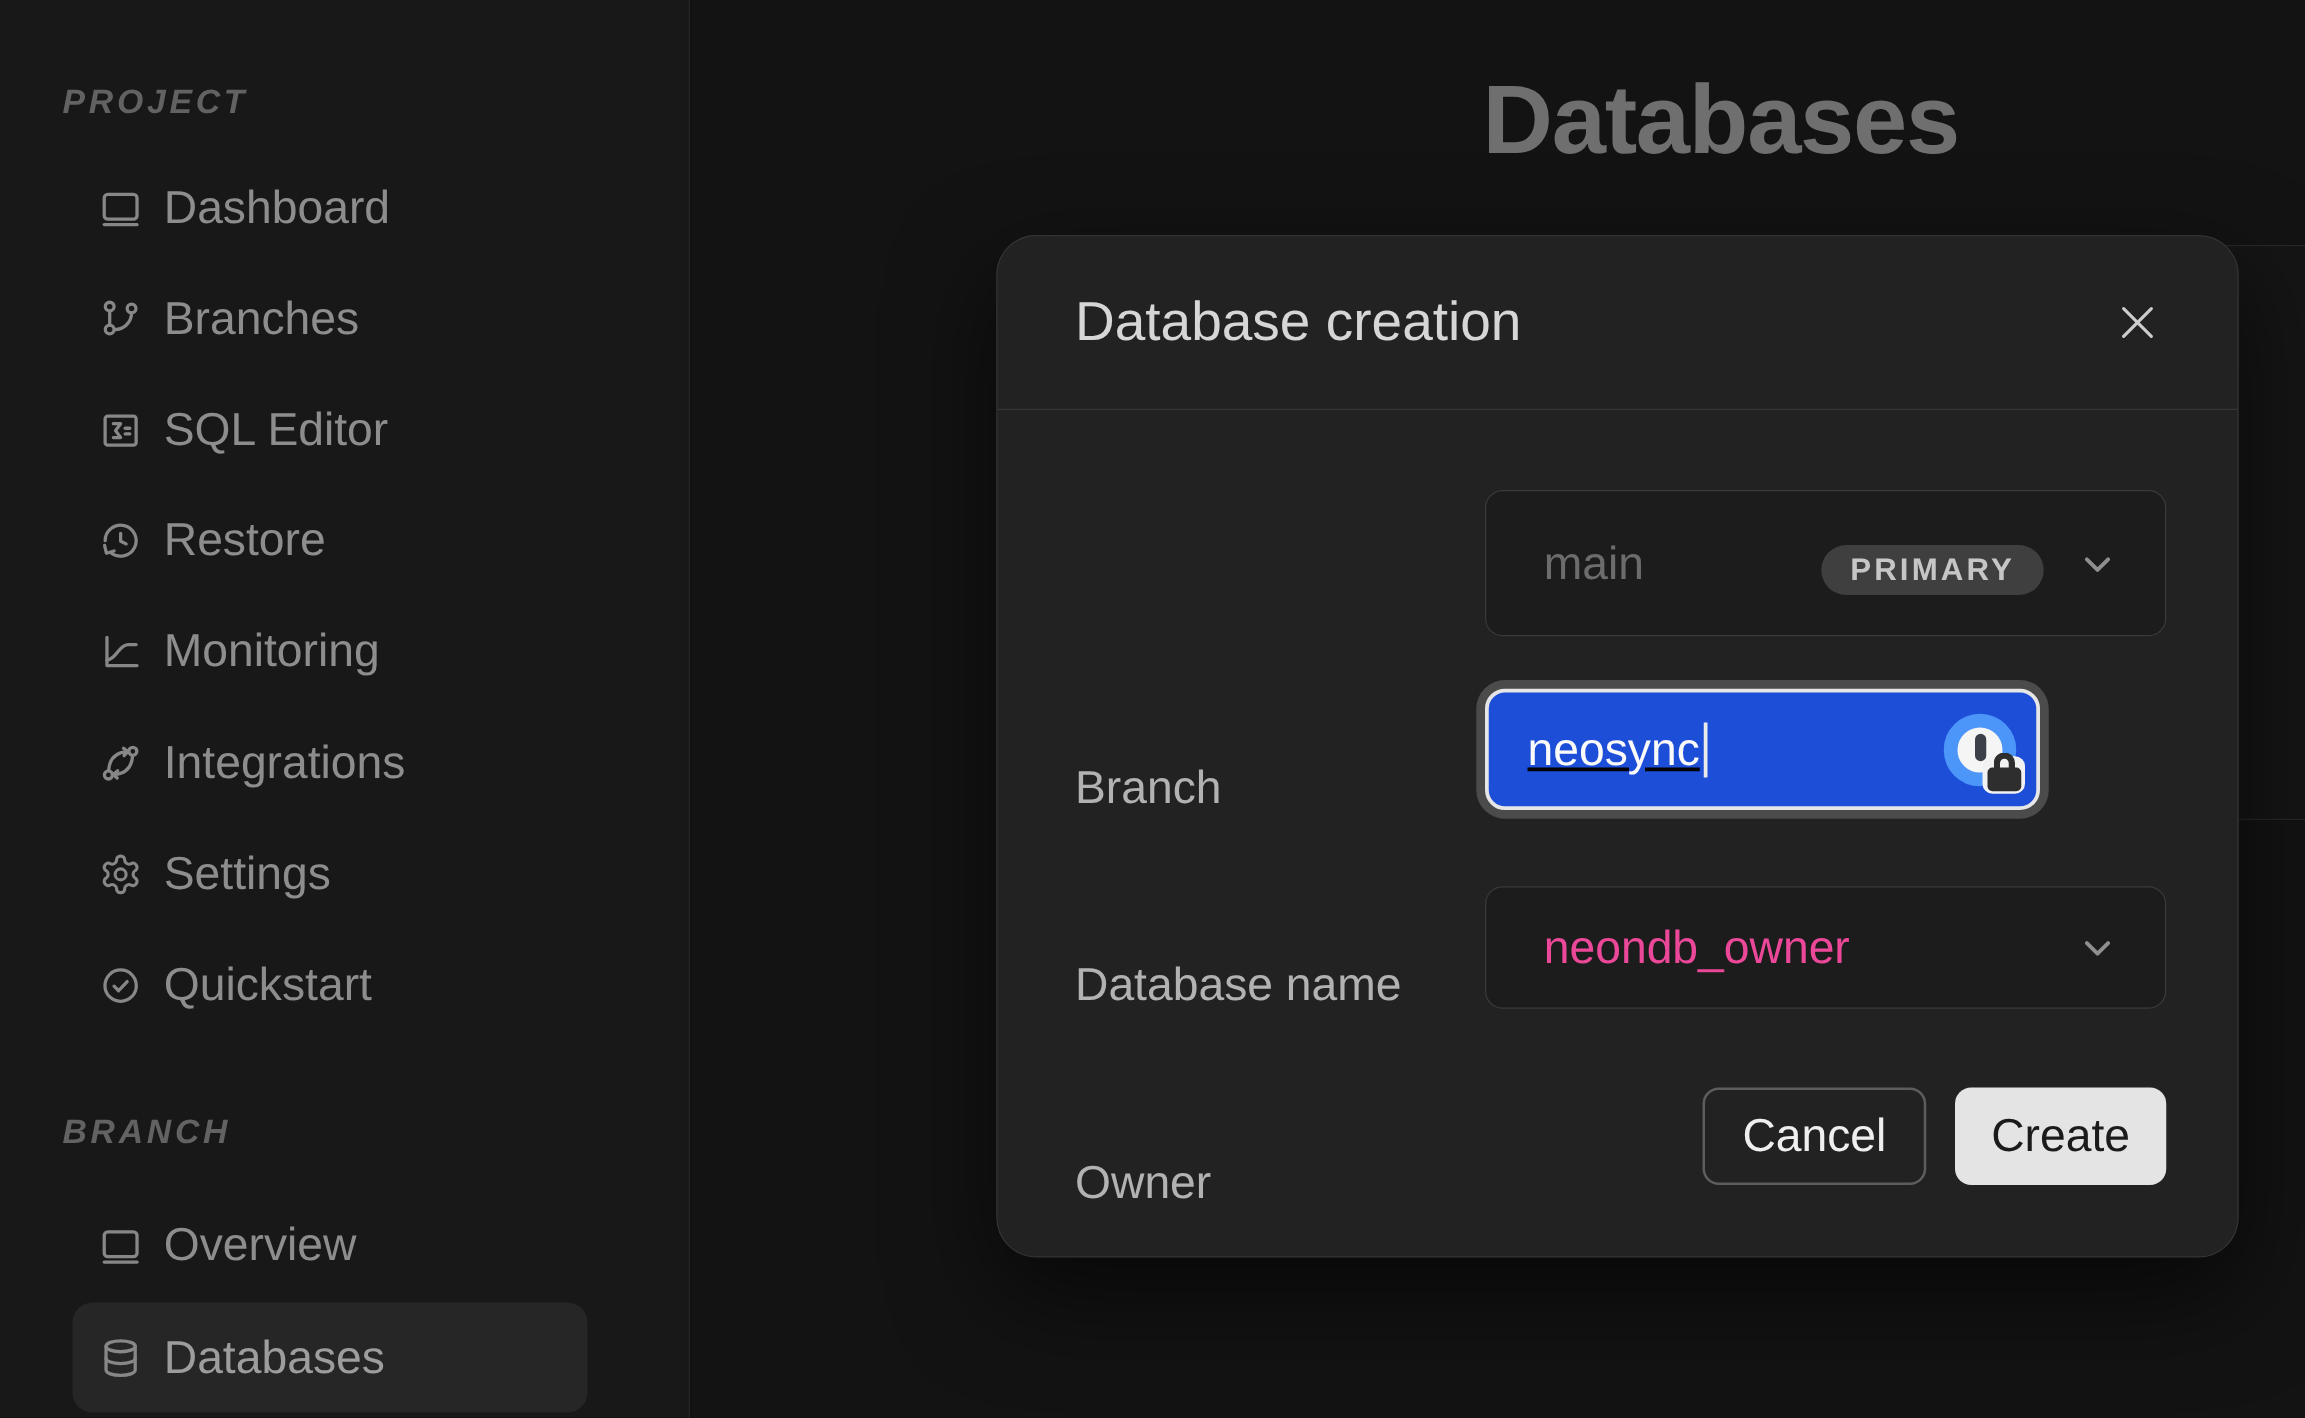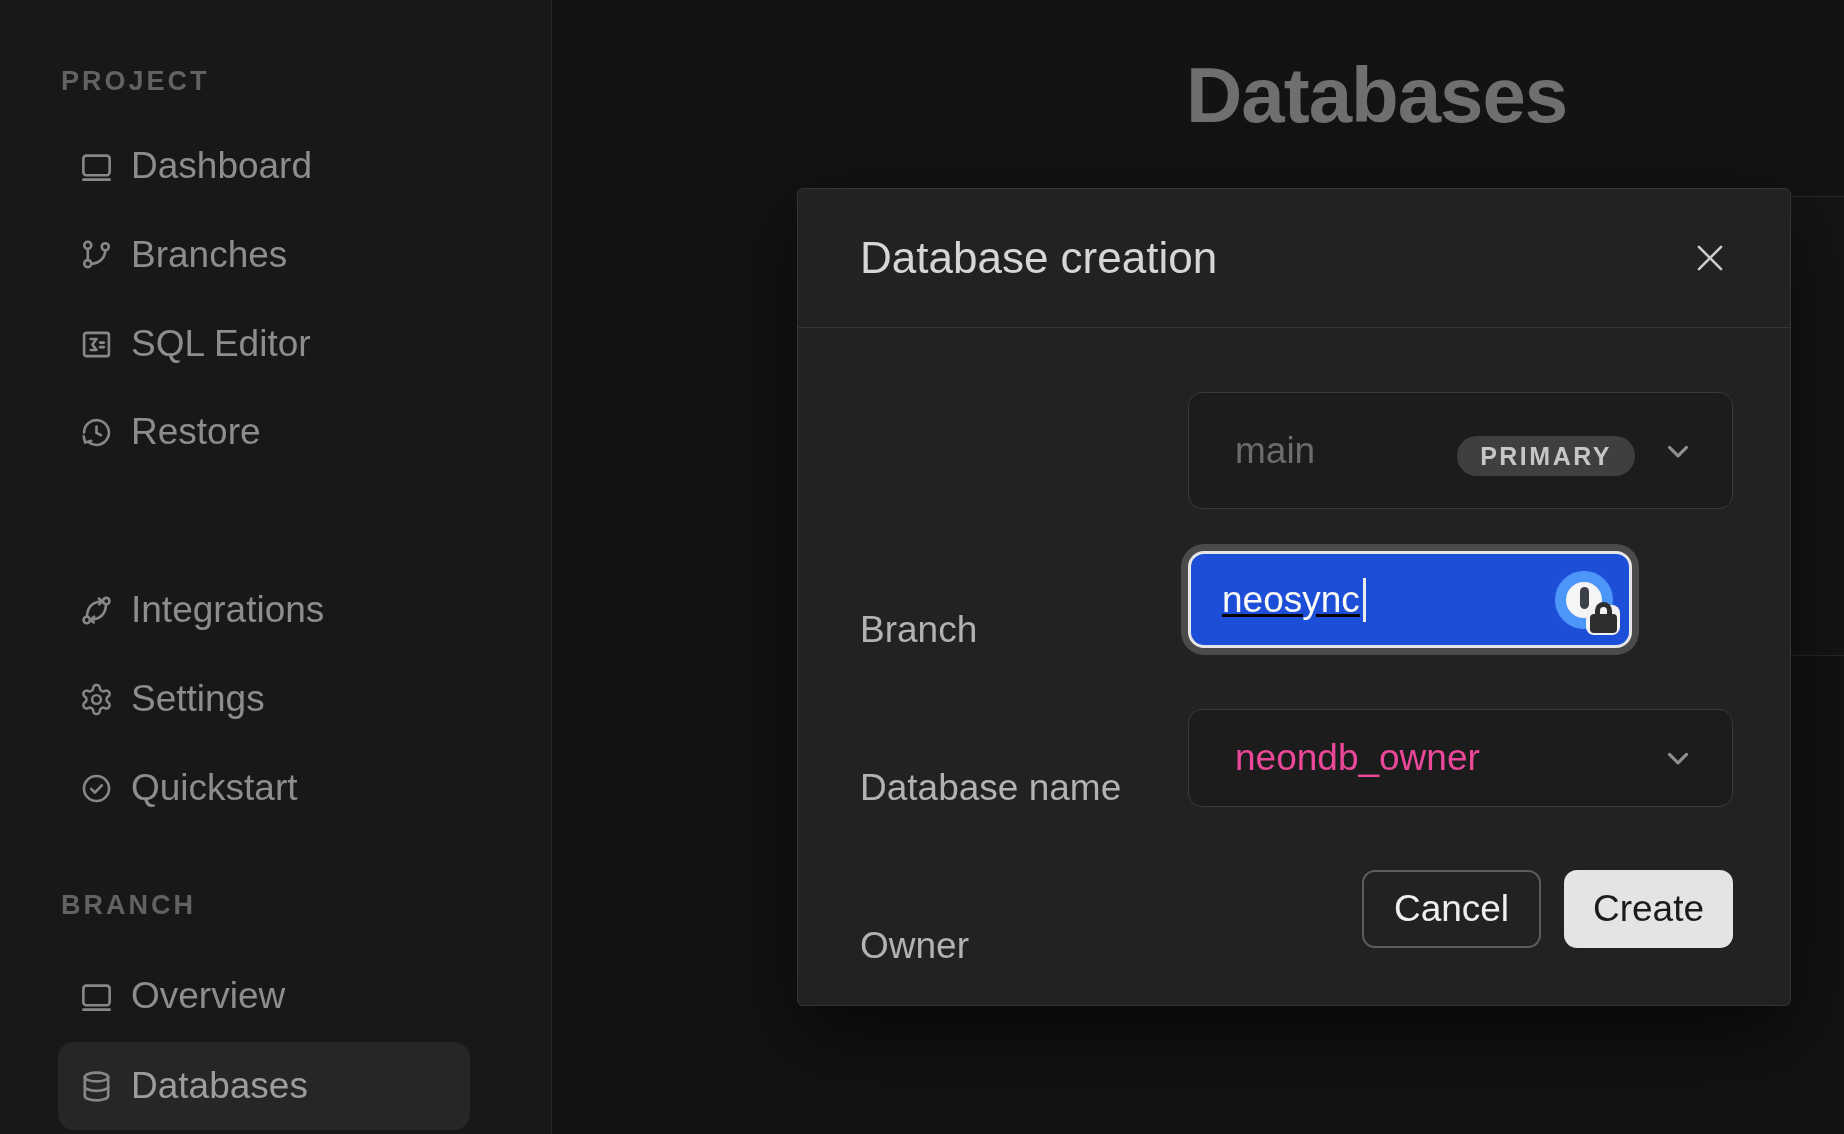--- a/index.html
+++ b/index.html
@@ -21,37 +21,37 @@
     position:absolute; left:633px; top:196px; width:1420px; height:460px;
     border:1px solid #272727; border-radius:18px; background:#151515;
   }
 
   
   .sidebar {
     position:absolute; left:0; top:0; width:552px; height:1134px;
     background:#181818; border-right:1px solid #262626;
   }
   .section-label {
-    position:absolute; left:61px;
-    font-size:27px; font-weight:600; letter-spacing:3px; color:#626262;
+    position:absolute; left:50px;
+    font-size:27px; font-weight:600; letter-spacing:3px; color:#626262;font-style:italic;
   }
   .nav-item {
     position:absolute; left:58px; width:412px; height:88px;
     display:flex; align-items:center; gap:17px;
     color:#8d8d8d; font-size:37px; cursor:pointer; border-radius:16px;
     padding-left:21px;
     text-align:right;
   }
   .nav-item.active { background:#262626; color:#9d9d9d; }
   .nav-item svg { width:35px; height:35px; flex:0 0 35px; stroke:#878787; }
 
   
   .modal {
     position:absolute; left:797px; top:188px; width:994px; height:818px;
-    background:#222222; border:1px solid #343434; border-radius:6px;
+    background:#222222; border:1px solid #343434; border-radius:32px;
     box-shadow:0 30px 80px rgba(0,0,0,.6);
   }
   .modal-header {
     position:absolute; left:0; top:0; width:100%; height:139px;
     border-bottom:1px solid #373737;
     display:flex; align-items:center; padding:0 57px 0 62px;
   }
   .modal-title { font-size:44px; font-weight:500; color:#d6d6d6; flex:1; }
   .close-btn {
     width:46px; height:46px; display:flex; align-items:center; justify-content:center;
@@ -163,20 +163,27 @@
 
   <div class="nav-item" style="top:388px">
     <svg viewBox="0 0 24 24" fill="none" stroke-width="1.8" stroke-linecap="round" stroke-linejoin="round">
         <path d="M3.5 12a8.5 8.5 0 1 1 3 6.5"></path>
         <polyline points="3.2,14.6 4.2,18.9 8.4,17.7"></polyline>
         <polyline points="12,8 12,12.3 15,13.8"></polyline>
       </svg>
     <span>Restore</span>
   </div>
 
+  <div class="nav-item" style="top:477px">
+    <svg viewBox="0 0 24 24" fill="none" stroke-width="1.8" stroke-linecap="round" stroke-linejoin="round">
+        <path d="M4.5 4v15.5H21"></path>
+        <path d="M4.5 16.5c5.5-.5 6-8 11.5-8.5h4.5"></path>
+      </svg>
+    <span>Monitoring</span>
+  </div>
 
   <div class="nav-item" style="top:566px">
     <svg viewBox="0 0 24 24" fill="none" stroke-width="1.8" stroke-linecap="round" stroke-linejoin="round">
         <circle cx="5.3" cy="18.5" r="2.2"></circle>
         <circle cx="18.7" cy="5.5" r="2.2"></circle>
         <path d="M5.5 15.5C6 9.5 9.5 6.2 15.5 5.7"></path>
         <polyline points="13.6,3.8 16,5.7 13.9,7.8"></polyline>
         <path d="M18.5 8.5c-.5 6-4 9.3-10 9.8"></path>
         <polyline points="10.4,16.2 8,18.3 10.1,20.2"></polyline>
       </svg>

